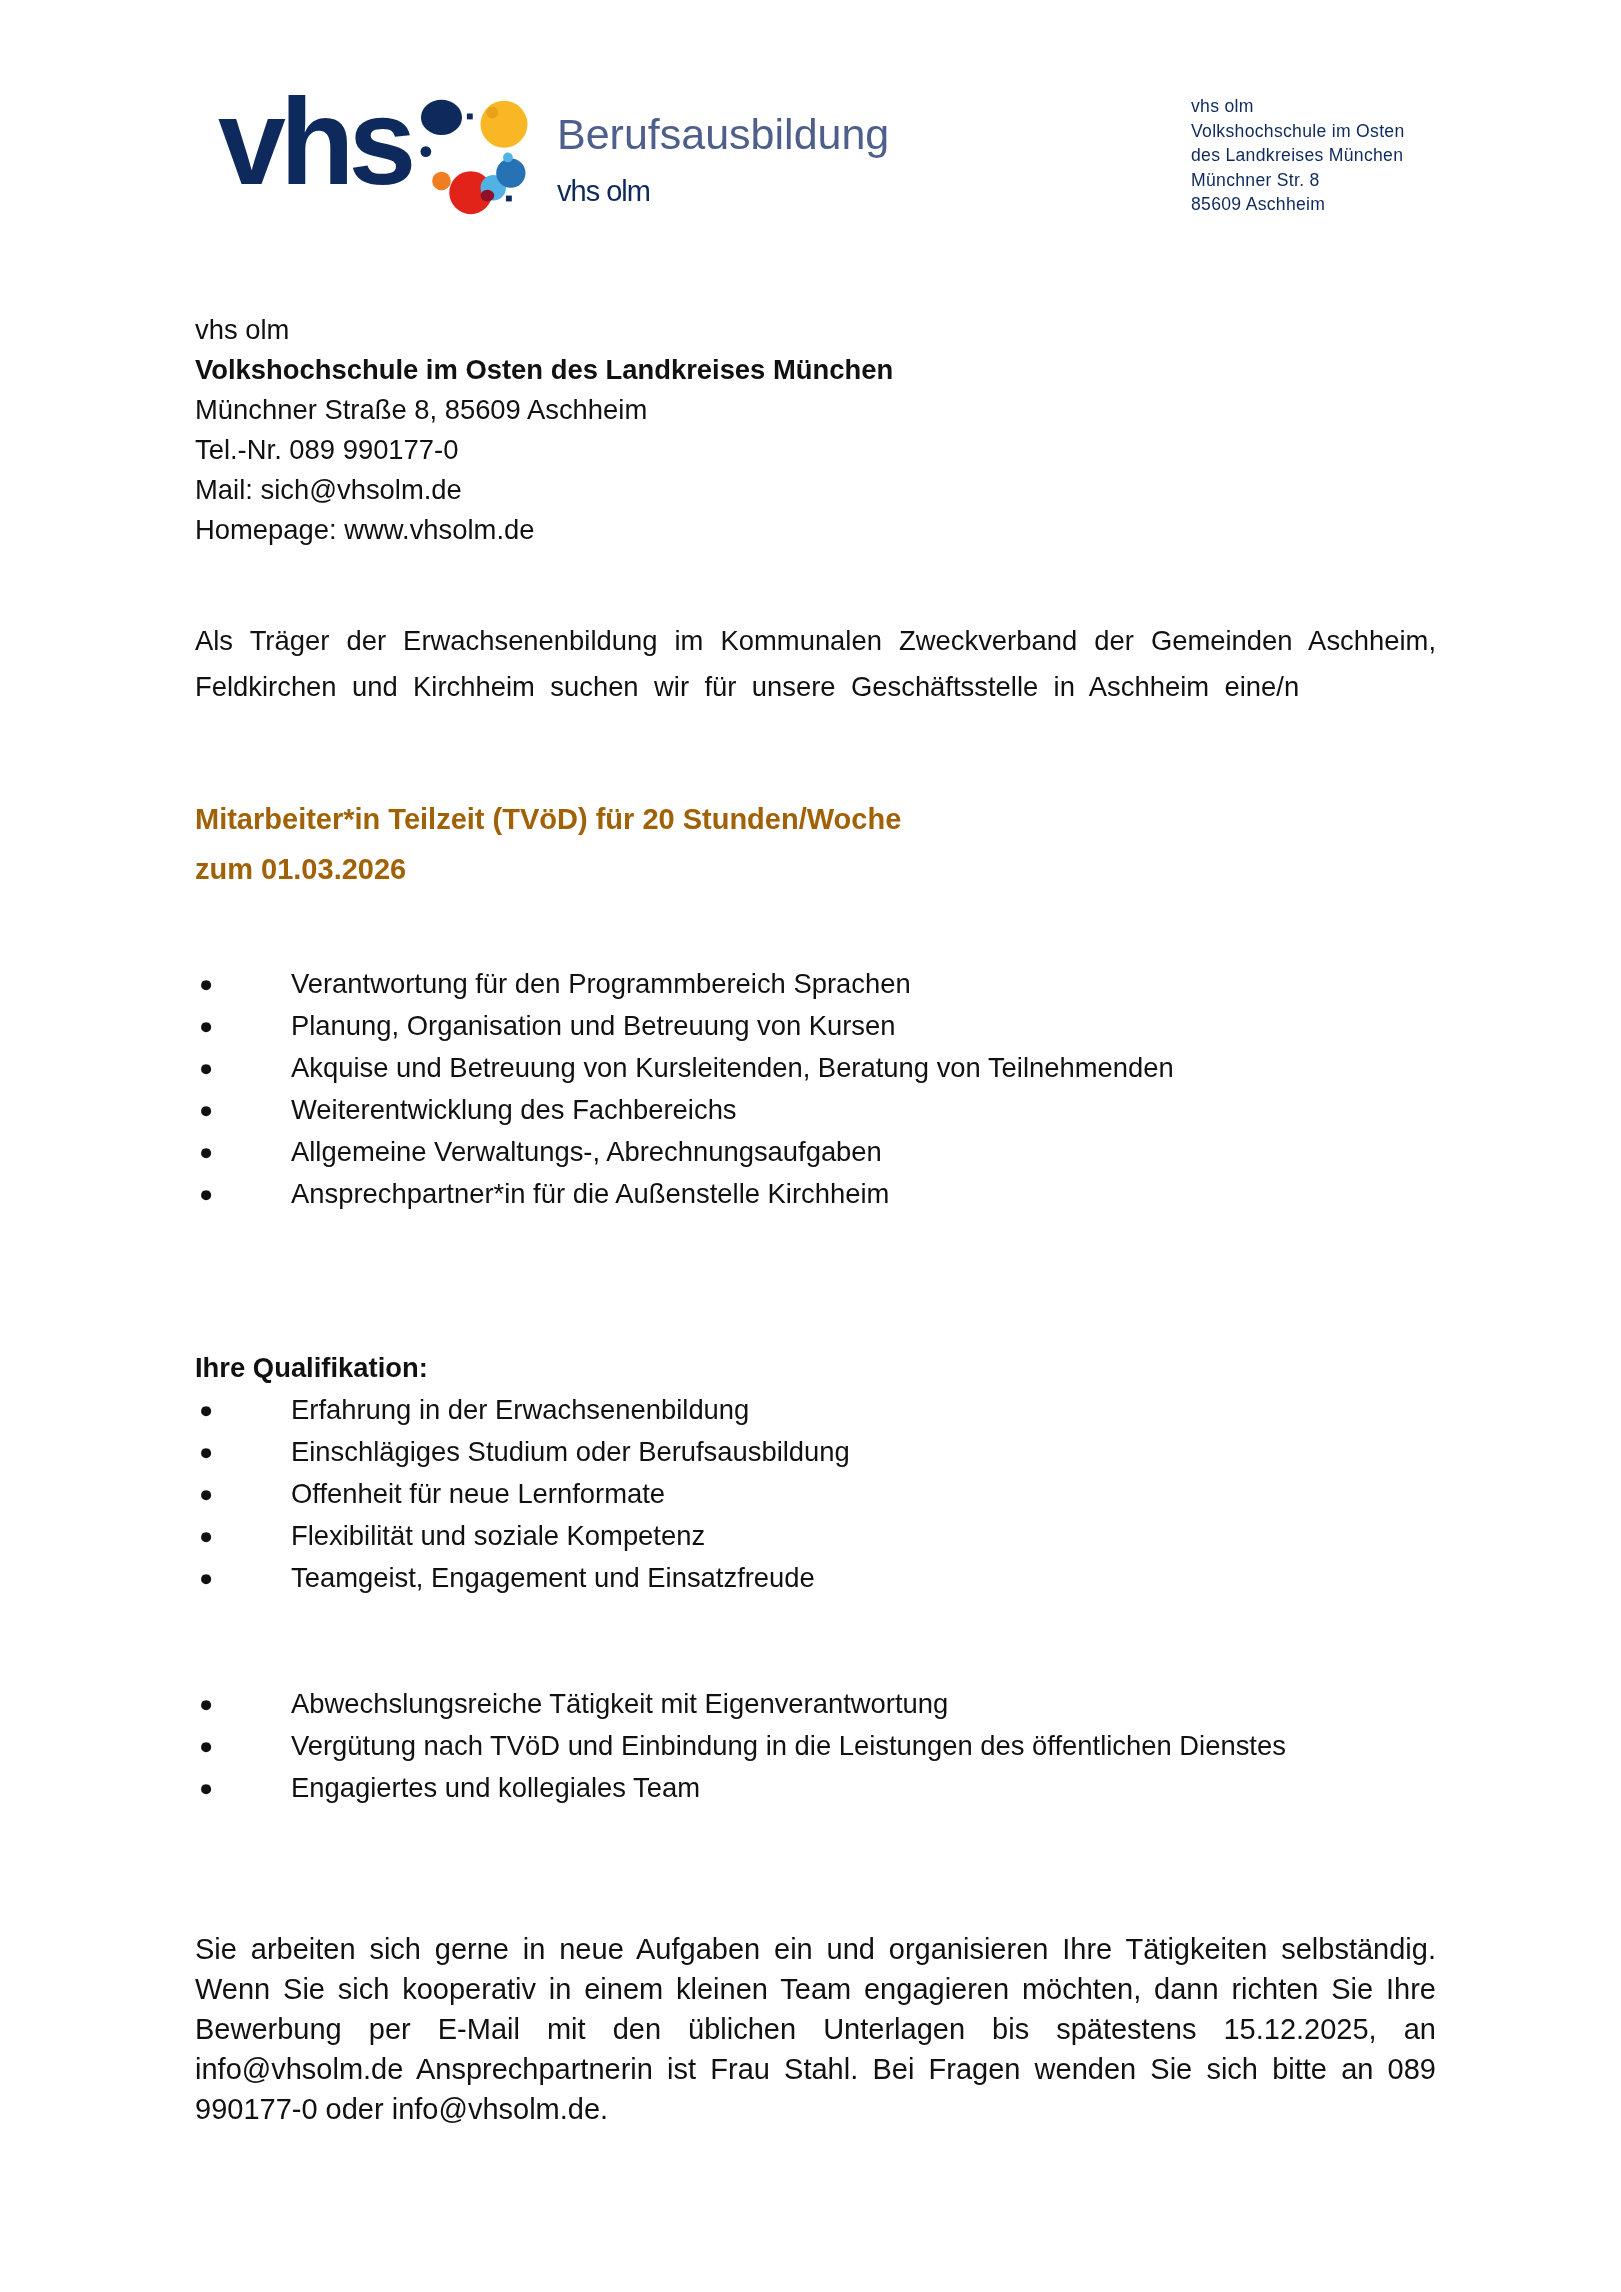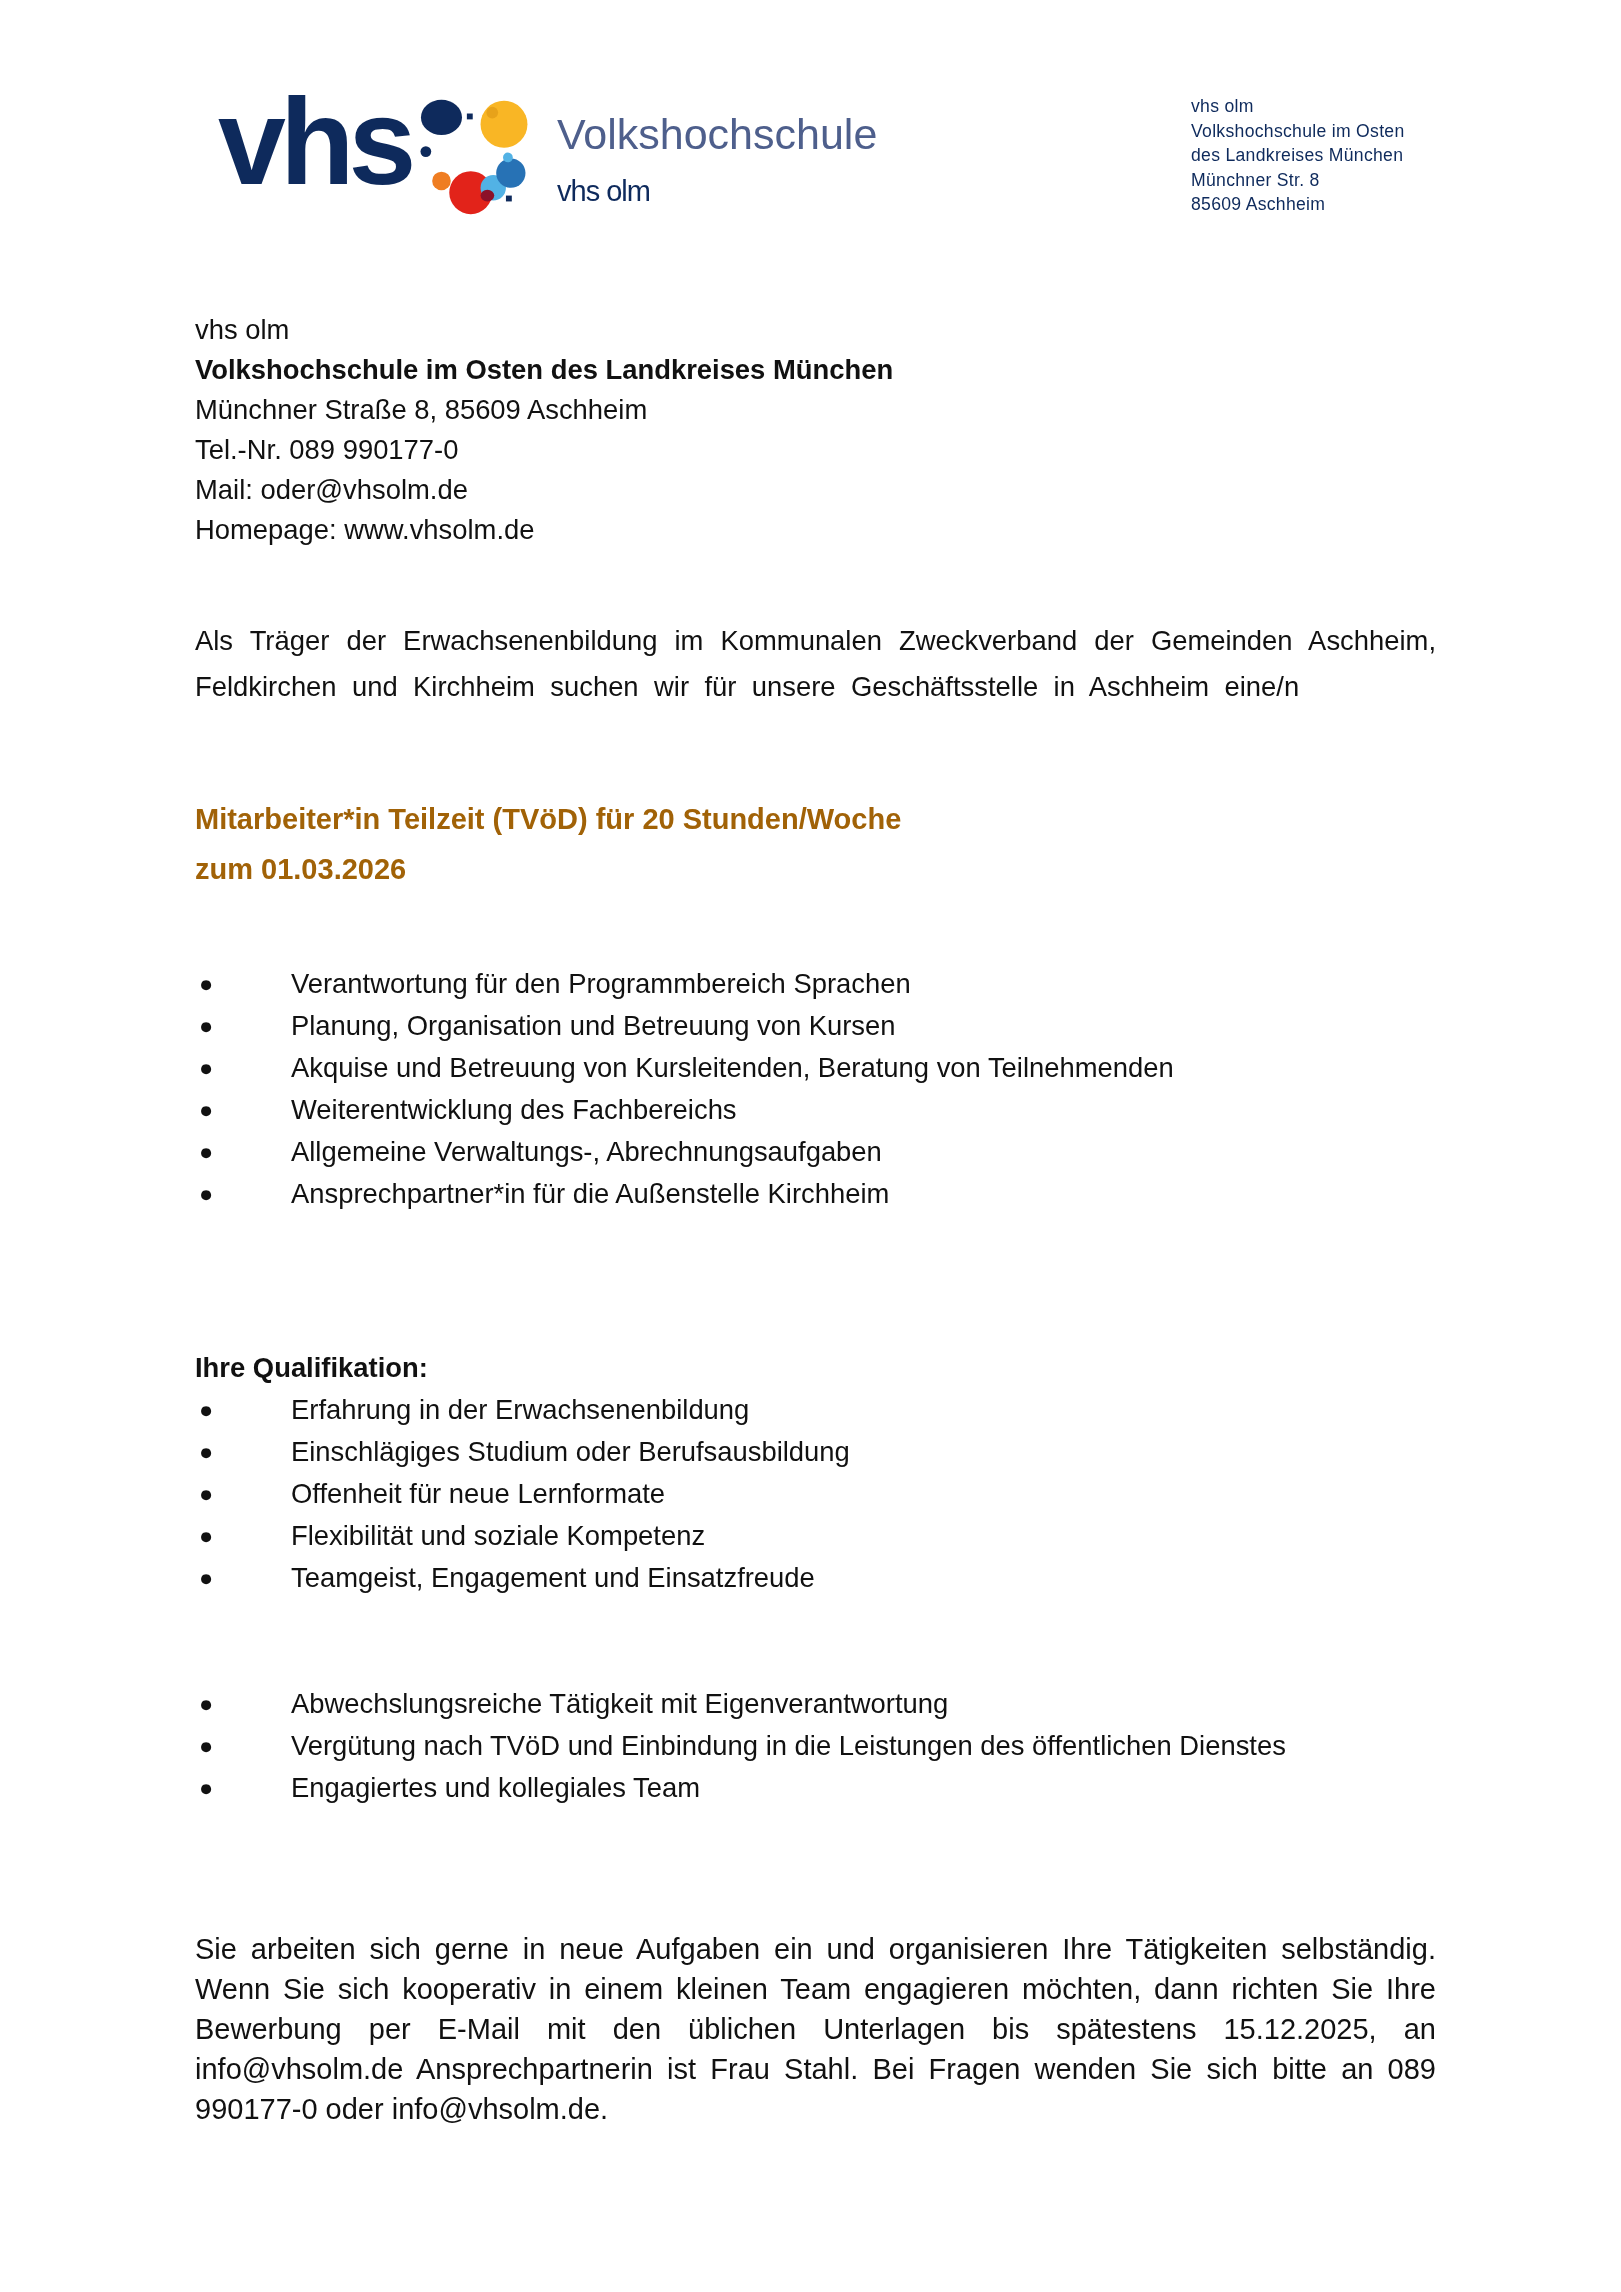--- a/index.html
+++ b/index.html
@@ -53,38 +53,38 @@
       <circle cx="92" cy="32" r="24" fill="#f9b625"></circle>
       <circle cx="80" cy="20" r="6" fill="#e7a21a"></circle>
       <circle cx="28" cy="90" r="9.5" fill="#ef7d22"></circle>
       <circle cx="58" cy="102" r="22" fill="#e2231a"></circle>
       <circle cx="81" cy="97" r="13" fill="#52b2e5"></circle>
       <circle cx="99" cy="82" r="15" fill="#2772b5"></circle>
       <circle cx="96" cy="66" r="5" fill="#52b2e5"></circle>
       <ellipse cx="75" cy="105" rx="7" ry="6" fill="#8c1028"></ellipse>
       <rect x="94" y="105" width="6" height="6" fill="#0e2a5c"></rect>
     </svg>
-    <div class="logo-title">Volkshochschule</div>
+    <div class="logo-title">Berufsausbildung</div>
     <div class="logo-sub">vhs olm</div>
   </div>
 
   <div class="sender">
     <div>vhs olm</div>
     <div>Volkshochschule im Osten</div>
     <div>des Landkreises München</div>
     <div>Münchner Str. 8</div>
     <div>85609 Aschheim</div>
   </div>
 
   <div class="content addr">
     <div>vhs olm</div>
     <div class="bold">Volkshochschule im Osten des Landkreises München</div>
     <div>Münchner Straße 8, 85609 Aschheim</div>
     <div>Tel.-Nr. 089 990177-0</div>
-    <div>Mail: oder@vhsolm.de</div>
+    <div>Mail: sich@vhsolm.de</div>
     <div>Homepage: www.vhsolm.de</div>
   </div>
 
   <div class="content intro">
     <span>Als Träger der Erwachsenenbildung im Kommunalen Zweckverband der Gemeinden Aschheim, Feldkirchen und Kirchheim suchen wir für unsere Geschäftsstelle in Aschheim eine/n</span>
   </div>
 
   <div class="job-title">
     <div>Mitarbeiter*in Teilzeit (TVöD) für 20 Stunden/Woche</div>
     <div>zum 01.03.2026</div>

